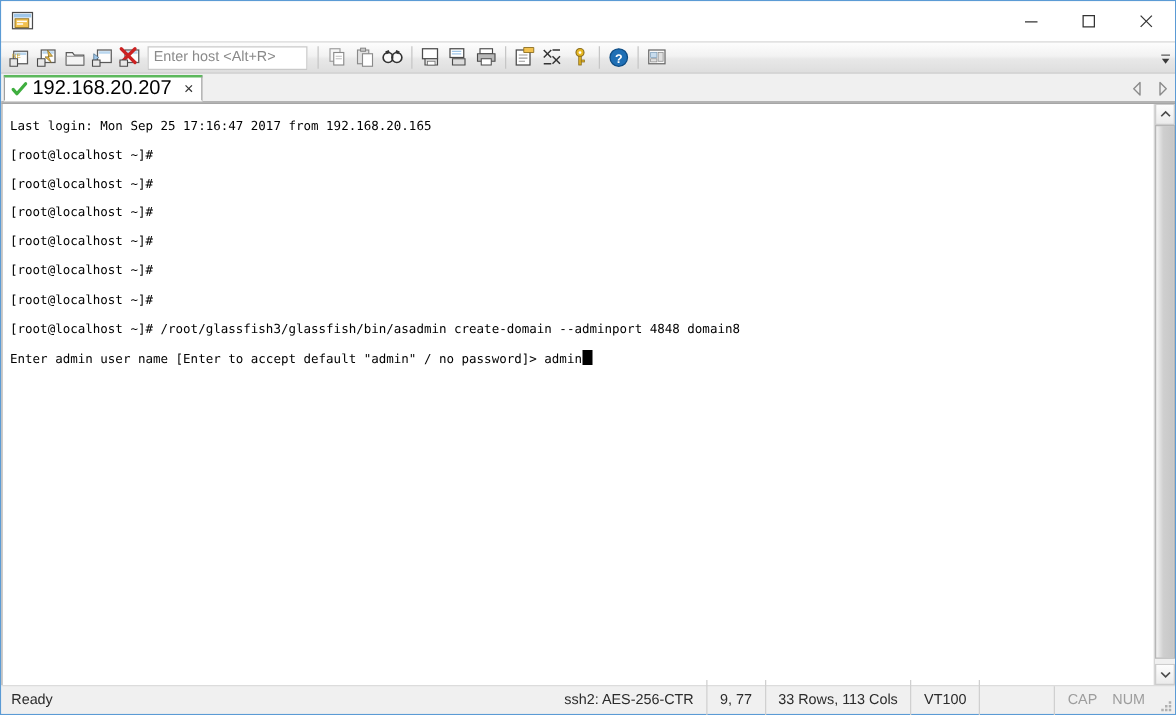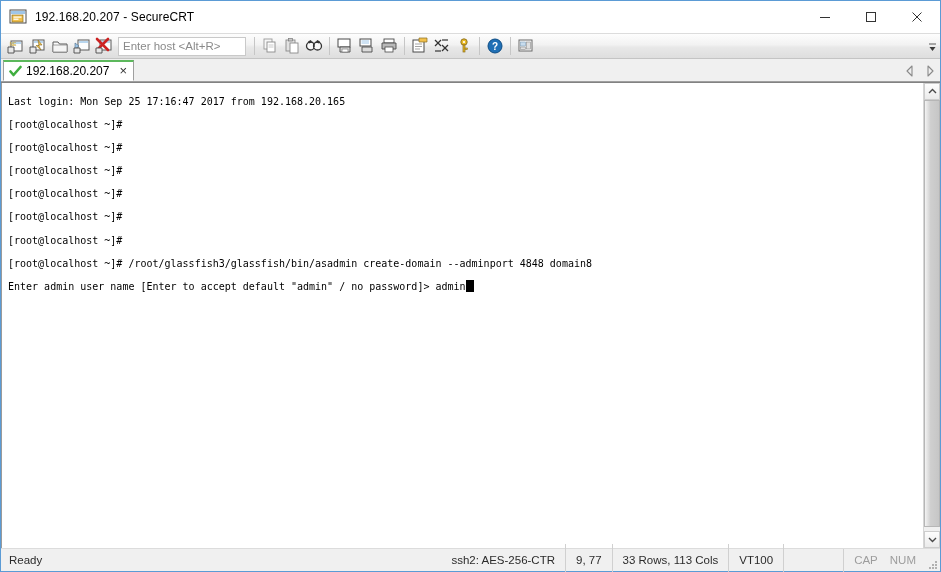--- a/index.html
+++ b/index.html
@@ -136,21 +136,21 @@
     border-top: 2px solid #5cb85c;
     display: flex;
     align-items: center;
     padding: 0 4px 0 5px;
     margin-left: 2px;
     position: relative;
     z-index: 2;
   }
   .tab-check { margin-right: 4px; display: flex; align-items: center; }
   .tab-label {
-    font-size: 12px;
+    font-size: 16px;
     color: #000000;
     white-space: nowrap;
   }
   .tab-close {
     margin-left: 8px;
     font-size: 13px;
     color: #333333;
     line-height: 10px;
     padding: 0 2px;
   }
@@ -264,21 +264,20 @@
   <div class="titlebar">
     <div class="title-icon">
       <svg width="18" height="18" viewBox="0 0 18 18">
         <rect x="1" y="2" width="16" height="13" fill="#ffffff" stroke="#4a4a4a" stroke-width="1"></rect>
         <rect x="2" y="3" width="14" height="3" fill="#9fc6e8"></rect>
         <rect x="3" y="7" width="11" height="7" fill="#f2c14e" stroke="#8a6d1f" stroke-width="0.7"></rect>
         <rect x="4.5" y="8.5" width="8" height="1.2" fill="#ffffff"></rect>
         <rect x="4.5" y="10.6" width="5" height="1.2" fill="#ffffff"></rect>
       </svg>
     </div>
-    <div class="title-text">192.168.20.207 - SecureCRT</div>
 
     <div class="win-buttons">
       <div class="win-btn">
         <svg width="12" height="12" viewBox="0 0 12 12">
             <line x1="1" y1="6.5" x2="11" y2="6.5" stroke="#333" stroke-width="1"></line>
           </svg>
       </div>
       <div class="win-btn">
         <svg width="12" height="12" viewBox="0 0 12 12">
             <rect x="1.5" y="1.5" width="9" height="9" fill="none" stroke="#333" stroke-width="1"></rect>

